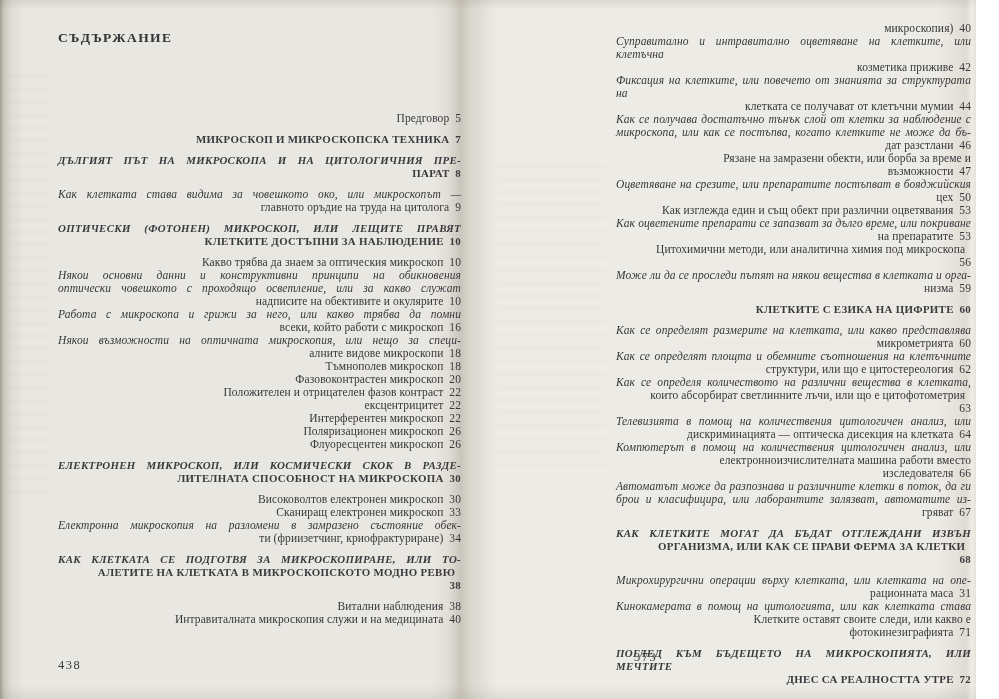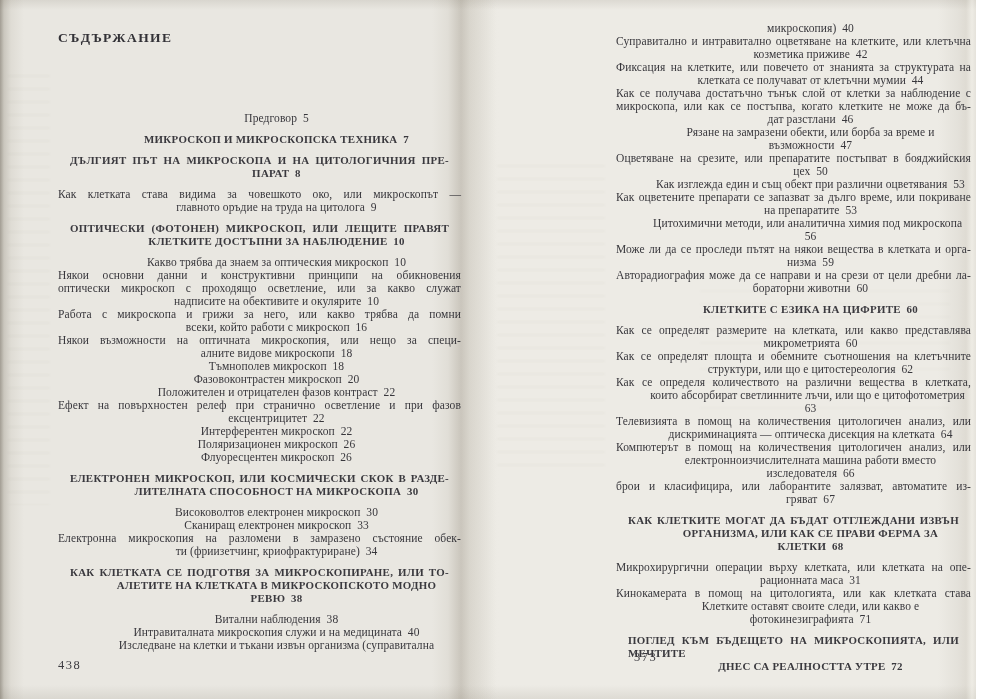--- a/index.html
+++ b/index.html
@@ -32,28 +32,28 @@
   .toc-title {
     font-weight: bold;
     font-size: 13.5px;
     letter-spacing: 1.4px;
     margin-bottom: 66px;
     color: #333237;
   }
   .entry { line-height: 13px; }
   .entry.item { font-size: 11.5px; letter-spacing: 0.1px; }
   .entry.heading {
-    margin: 8px 12px;
+    margin: 8px 0;
     font-weight: 700;
     font-size: 10.9px;
     letter-spacing: 0.3px;
     color: #3a393e;
   }
-  .ln.jl   { text-align: justify; text-align-last: justify; }
-  .ln.last { text-align: center; padding-left: 34px; }
+  .ln.jl   { text-align: justify; text-align-last: justify; font-style: italic; }
+  .ln.last { text-align: right; padding-left: 34px; }
 
   .pagenum {
     position: absolute;
     font-size: 12.5px;
     letter-spacing: 1.5px;
     color: #3c3b40;
   }
   .pagenum.pl { left: 58px;  top: 658px; }
   .pagenum.pr { left: 616px; top: 650px; margin-left: 18px; }
 
@@ -98,42 +98,41 @@
         </div>
         <div class="entry heading">
           <div class="ln jl">ОПТИЧЕСКИ (ФОТОНЕН) МИКРОСКОП, ИЛИ ЛЕЩИТЕ ПРАВЯТ</div>
           <div class="ln last">КЛЕТКИТЕ ДОСТЪПНИ ЗА НАБЛЮДЕНИЕ 10</div>
         </div>
         <div class="entry item">
           <div class="ln last">Какво трябва да знаем за оптическия микроскоп 10</div>
         </div>
         <div class="entry item">
           <div class="ln jl">Някои основни данни и конструктивни принципи на обикновения</div>
-          <div class="ln jl">оптически микроскоп с проходящо осветление, или за какво служат</div>
+          <div class="ln jl">оптически човешкото с проходящо осветление, или за какво служат</div>
           <div class="ln last">надписите на обективите и окулярите 10</div>
         </div>
         <div class="entry item">
           <div class="ln jl">Работа с микроскопа и грижи за него, или какво трябва да помни</div>
           <div class="ln last">всеки, който работи с микроскоп 16</div>
         </div>
         <div class="entry item">
           <div class="ln jl">Някои възможности на оптичната микроскопия, или нещо за специ-</div>
           <div class="ln last">алните видове микроскопи 18</div>
         </div>
         <div class="entry item">
           <div class="ln last">Тъмнополев микроскоп 18</div>
         </div>
         <div class="entry item">
           <div class="ln last">Фазовоконтрастен микроскоп 20</div>
         </div>
         <div class="entry item">
           <div class="ln last">Положителен и отрицателен фазов контраст 22</div>
         </div>
         <div class="entry item">
-          <div class="ln jl">Ефект на повърхностен релеф при странично осветление и при фазов</div>
           <div class="ln last">ексцентрицитет 22</div>
         </div>
         <div class="entry item">
           <div class="ln last">Интерферентен микроскоп 22</div>
         </div>
         <div class="entry item">
           <div class="ln last">Поляризационен микроскоп 26</div>
         </div>
         <div class="entry item">
           <div class="ln last">Флуоресцентен микроскоп 26</div>
@@ -154,23 +153,20 @@
         </div>
         <div class="entry heading">
           <div class="ln jl">КАК КЛЕТКАТА СЕ ПОДГОТВЯ ЗА МИКРОСКОПИРАНЕ, ИЛИ ТО-</div>
           <div class="ln last">АЛЕТИТЕ НА КЛЕТКАТА В МИКРОСКОПСКОТО МОДНО РЕВЮ 38</div>
         </div>
         <div class="entry item">
           <div class="ln last">Витални наблюдения 38</div>
         </div>
         <div class="entry item">
           <div class="ln last">Интравиталната микроскопия служи и на медицината 40</div>
-        </div>
-        <div class="entry item">
-          <div class="ln last">Изследване на клетки и тъкани извън организма (суправитална</div>
         </div>
       </div>
   </div>
 
   <div class="page-text right">
     <div id="right-entries">
         <div class="entry item">
           <div class="ln last">микроскопия) 40</div>
         </div>
         <div class="entry item">
@@ -200,24 +196,20 @@
           <div class="ln jl">Как оцветените препарати се запазват за дълго време, или покриване</div>
           <div class="ln last">на препаратите 53</div>
         </div>
         <div class="entry item">
           <div class="ln last">Цитохимични методи, или аналитична химия под микроскопа 56</div>
         </div>
         <div class="entry item">
           <div class="ln jl">Може ли да се проследи пътят на някои вещества в клетката и орга-</div>
           <div class="ln last">низма 59</div>
         </div>
-        <div class="entry item">
-          <div class="ln jl">Авторадиография може да се направи и на срези от цели дребни ла-</div>
-          <div class="ln last">бораторни животни 60</div>
-        </div>
         <div class="entry heading">
           <div class="ln last">КЛЕТКИТЕ С ЕЗИКА НА ЦИФРИТЕ 60</div>
         </div>
         <div class="entry item">
           <div class="ln jl">Как се определят размерите на клетката, или какво представлява</div>
           <div class="ln last">микрометрията 60</div>
         </div>
         <div class="entry item">
           <div class="ln jl">Как се определят площта и обемните съотношения на клетъчните</div>
           <div class="ln last">структури, или що е цитостереология 62</div>
@@ -228,20 +220,21 @@
         </div>
         <div class="entry item">
           <div class="ln jl">Телевизията в помощ на количествения цитологичен анализ, или</div>
           <div class="ln last">дискриминацията — оптическа дисекция на клетката 64</div>
         </div>
         <div class="entry item">
           <div class="ln jl">Компютерът в помощ на количествения цитологичен анализ, или</div>
           <div class="ln last">електронноизчислителната машина работи вместо изследователя 66</div>
         </div>
         <div class="entry item">
+          <div class="ln jl">Автоматът може да разпознава и различните клетки в поток, да ги</div>
           <div class="ln jl">брои и класифицира, или лаборантите залязват, автоматите из-</div>
           <div class="ln last">гряват 67</div>
         </div>
         <div class="entry heading">
           <div class="ln jl">КАК КЛЕТКИТЕ МОГАТ ДА БЪДАТ ОТГЛЕЖДАНИ ИЗВЪН</div>
           <div class="ln last">ОРГАНИЗМА, ИЛИ КАК СЕ ПРАВИ ФЕРМА ЗА КЛЕТКИ 68</div>
         </div>
         <div class="entry item">
           <div class="ln jl">Микрохирургични операции върху клетката, или клетката на опе-</div>
           <div class="ln last">рационната маса 31</div>

